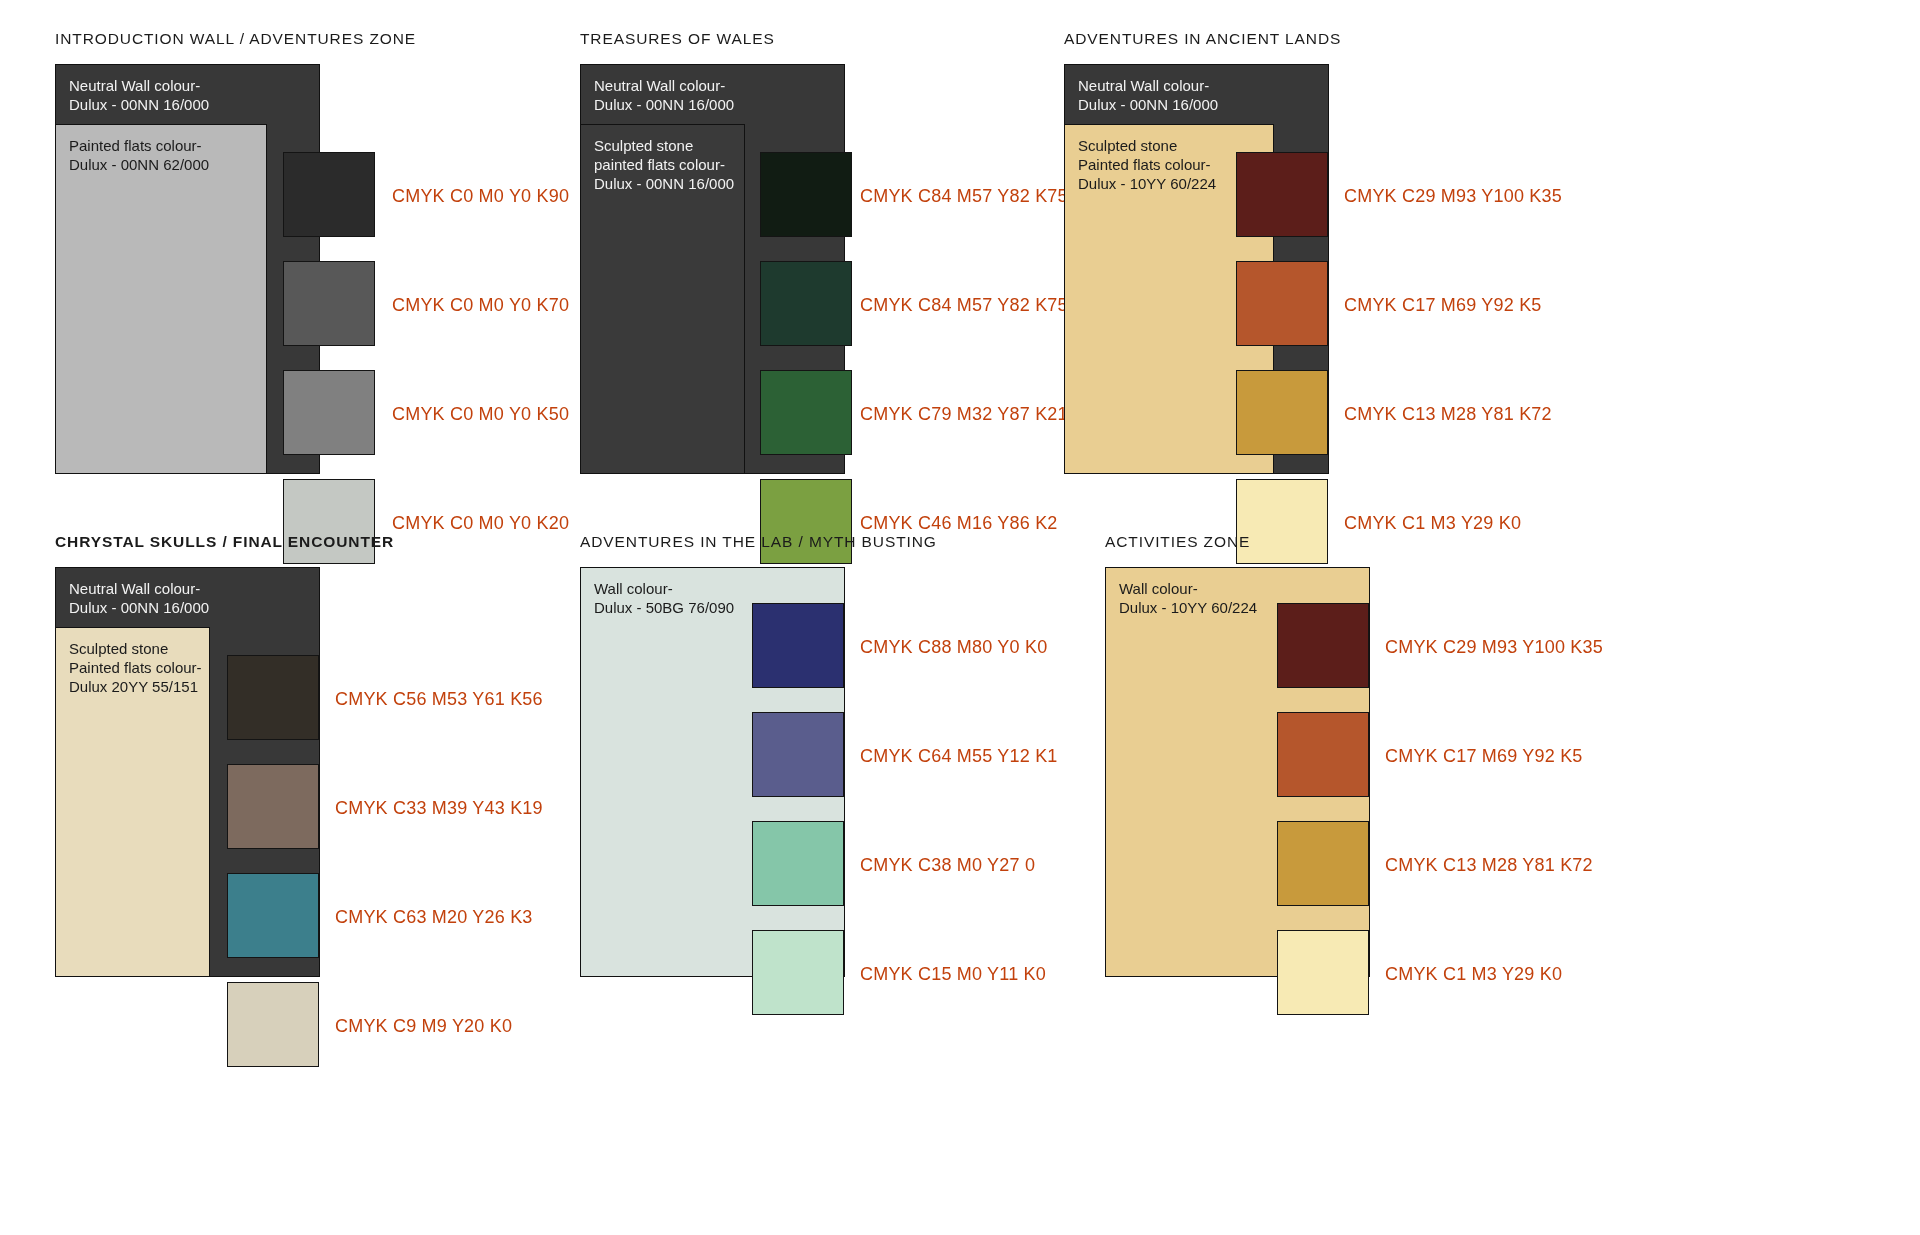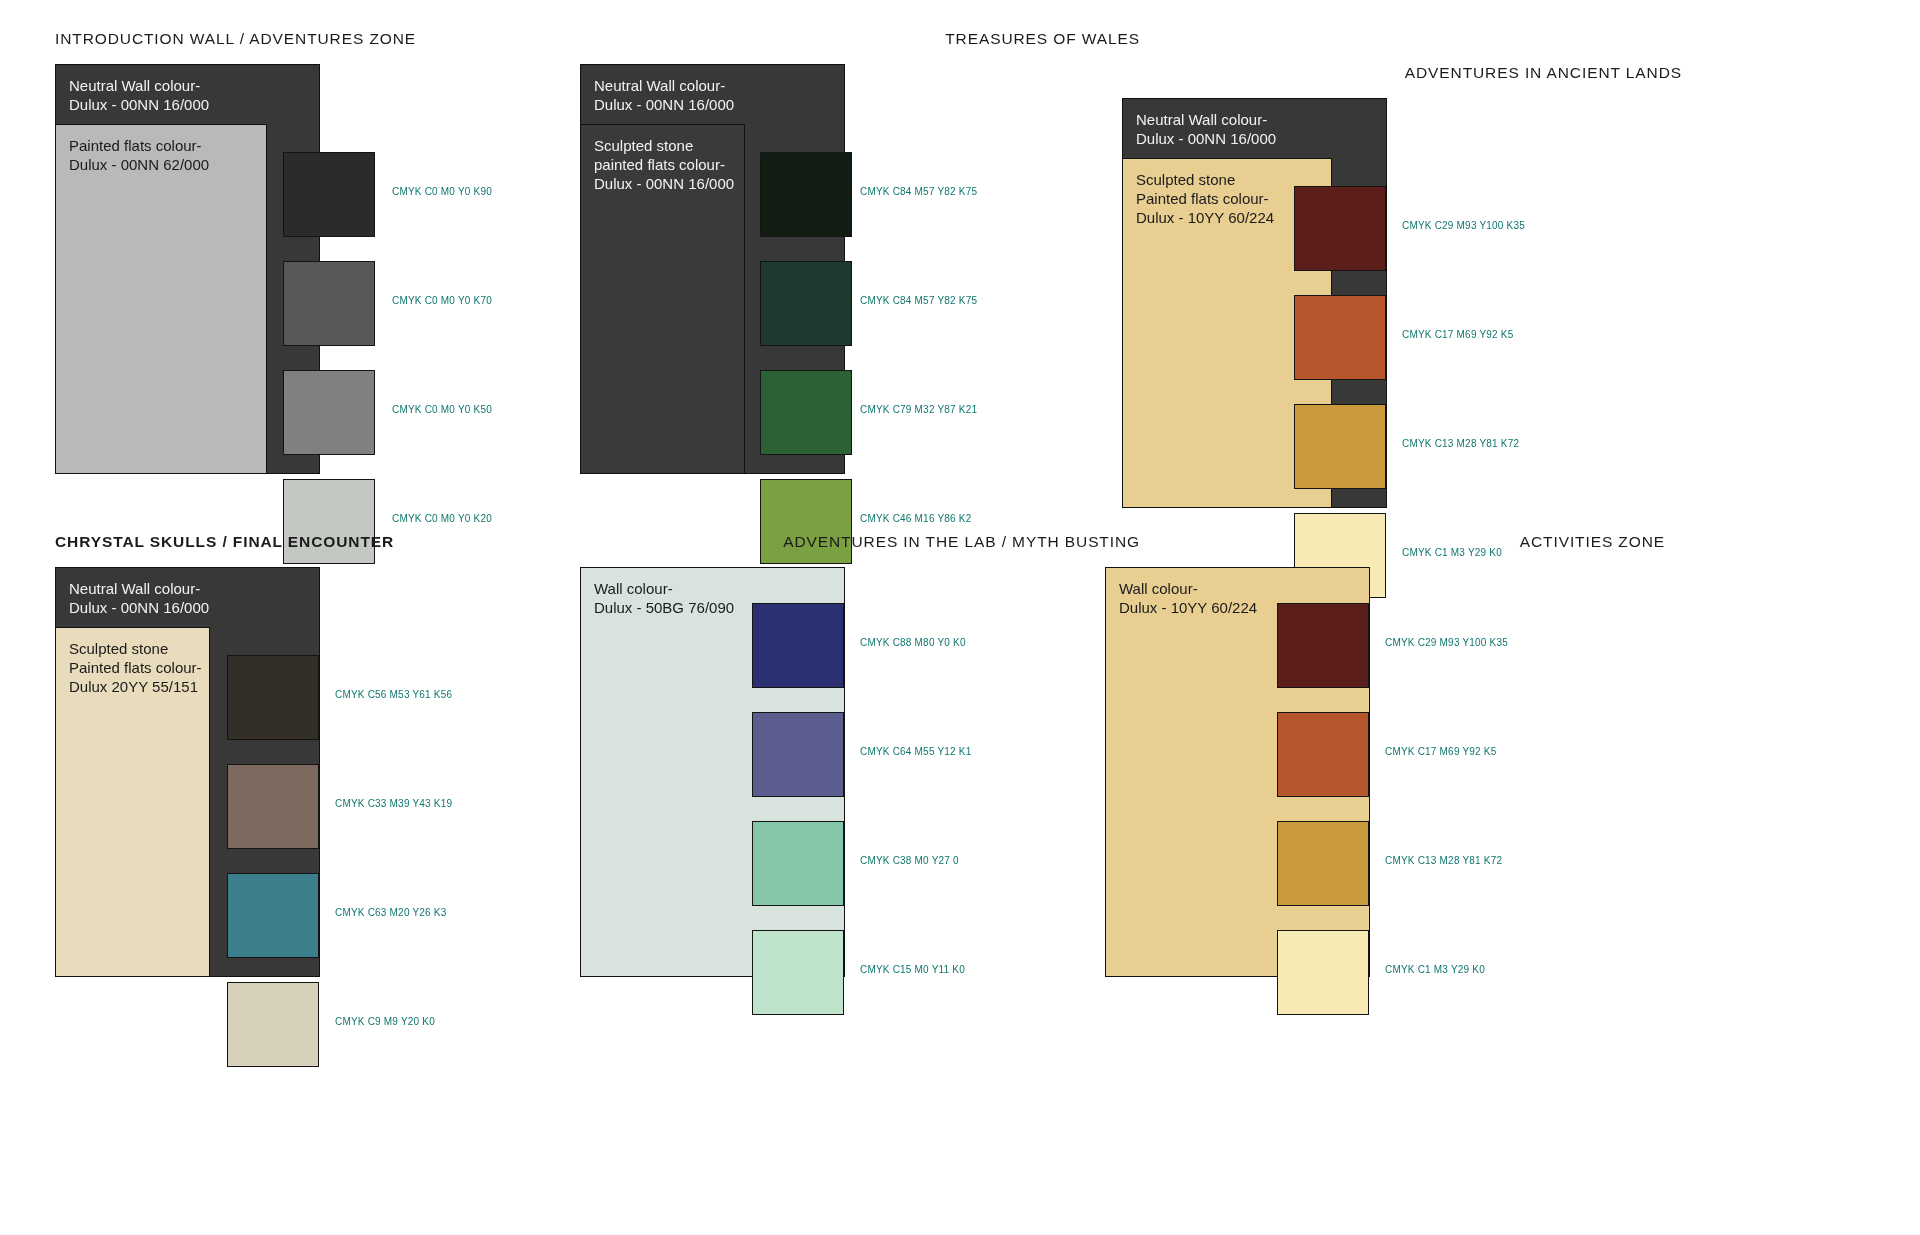--- a/index.html
+++ b/index.html
@@ -7,21 +7,21 @@
     width:1920px;height:1235px;background:#ffffff;
     font-family:"Liberation Sans", sans-serif;
     -webkit-font-smoothing:antialiased;
   }
   .sheet{position:relative;width:1920px;height:1235px;overflow:hidden;}
 
   .panel{position:absolute;}
 
   .panel-title{
     position:absolute;top:0;left:0;width:100%;
-    text-align:right;
+    text-align:left;
     font-size:15.5px;letter-spacing:.9px;color:#1b1b1b;
     white-space:nowrap;
   }
   .panel-title.left-title{text-align:left;}
 
   
   .art{position:absolute;left:0;top:34px;}
   .neutral-band{
     position:absolute;left:0;top:0;
     background:#383838;border:1px solid #111;
@@ -41,21 +41,21 @@
 
   
   .strip{position:absolute;top:0;}
   .swatch{
     position:absolute;
     border:1.5px solid #141414;
     box-sizing:border-box;
   }
   .cmyk{
     position:absolute;
-    font-size:10px;color:#0f766e;
+    font-size:18px;color:#c2410c;
     white-space:nowrap;letter-spacing:.2px;
   }
 </style>
 </head>
 <body>
 
 <div class="sheet">
 
 <div class="panel" style="left: 55px; top: 30px; width: 760px; height: 460px;">
       <div class="panel-title left-title" style="width: 560px;">INTRODUCTION WALL / ADVENTURES ZONE</div>
@@ -97,21 +97,21 @@
         <div class="swatch" style="left: 0px; top: 88px; width: 92px; height: 85px; background: rgb(17, 28, 19);"></div>
         <div class="cmyk" style="left: 100px; top: 121.5px;">CMYK C84 M57 Y82 K75</div>
         <div class="swatch" style="left: 0px; top: 197px; width: 92px; height: 85px; background: rgb(30, 58, 46);"></div>
         <div class="cmyk" style="left: 100px; top: 230.5px;">CMYK C84 M57 Y82 K75</div>
         <div class="swatch" style="left: 0px; top: 306px; width: 92px; height: 85px; background: rgb(44, 97, 53);"></div>
         <div class="cmyk" style="left: 100px; top: 339.5px;">CMYK C79 M32 Y87 K21</div>
         <div class="swatch" style="left: 0px; top: 415px; width: 92px; height: 85px; background: rgb(123, 160, 65);"></div>
         <div class="cmyk" style="left: 100px; top: 448.5px;">CMYK C46 M16 Y86 K2</div>
       </div>
     </div>
-    <div class="panel" style="left: 1122px; top: 30px; width: 760px; height: 460px; margin-top: 34px;">
+    <div class="panel" style="left: 1064px; top: 30px; width: 760px; height: 460px;">
       <div class="panel-title" style="width: 560px;">ADVENTURES IN ANCIENT LANDS</div>
       <div class="art" style="width: 265px; height: 410px;">
         <div class="neutral-band" style="width: 265px; height: 410px; background: rgb(56, 56, 56);">
           <div class="band-text" style="left: 13px; top: 11px; color: rgb(242, 242, 242);">Neutral Wall colour-
 Dulux - 00NN 16/000</div>
         </div>
         <div class="flats" style="left: 0px; top: 60px; width: 210px; height: 350px; background: rgb(233, 206, 146);">
           <div class="flats-text" style="left: 13px; top: 11px; color: rgb(27, 27, 27);">Sculpted stone
 Painted flats colour-
 Dulux - 10YY 60/224</div>

